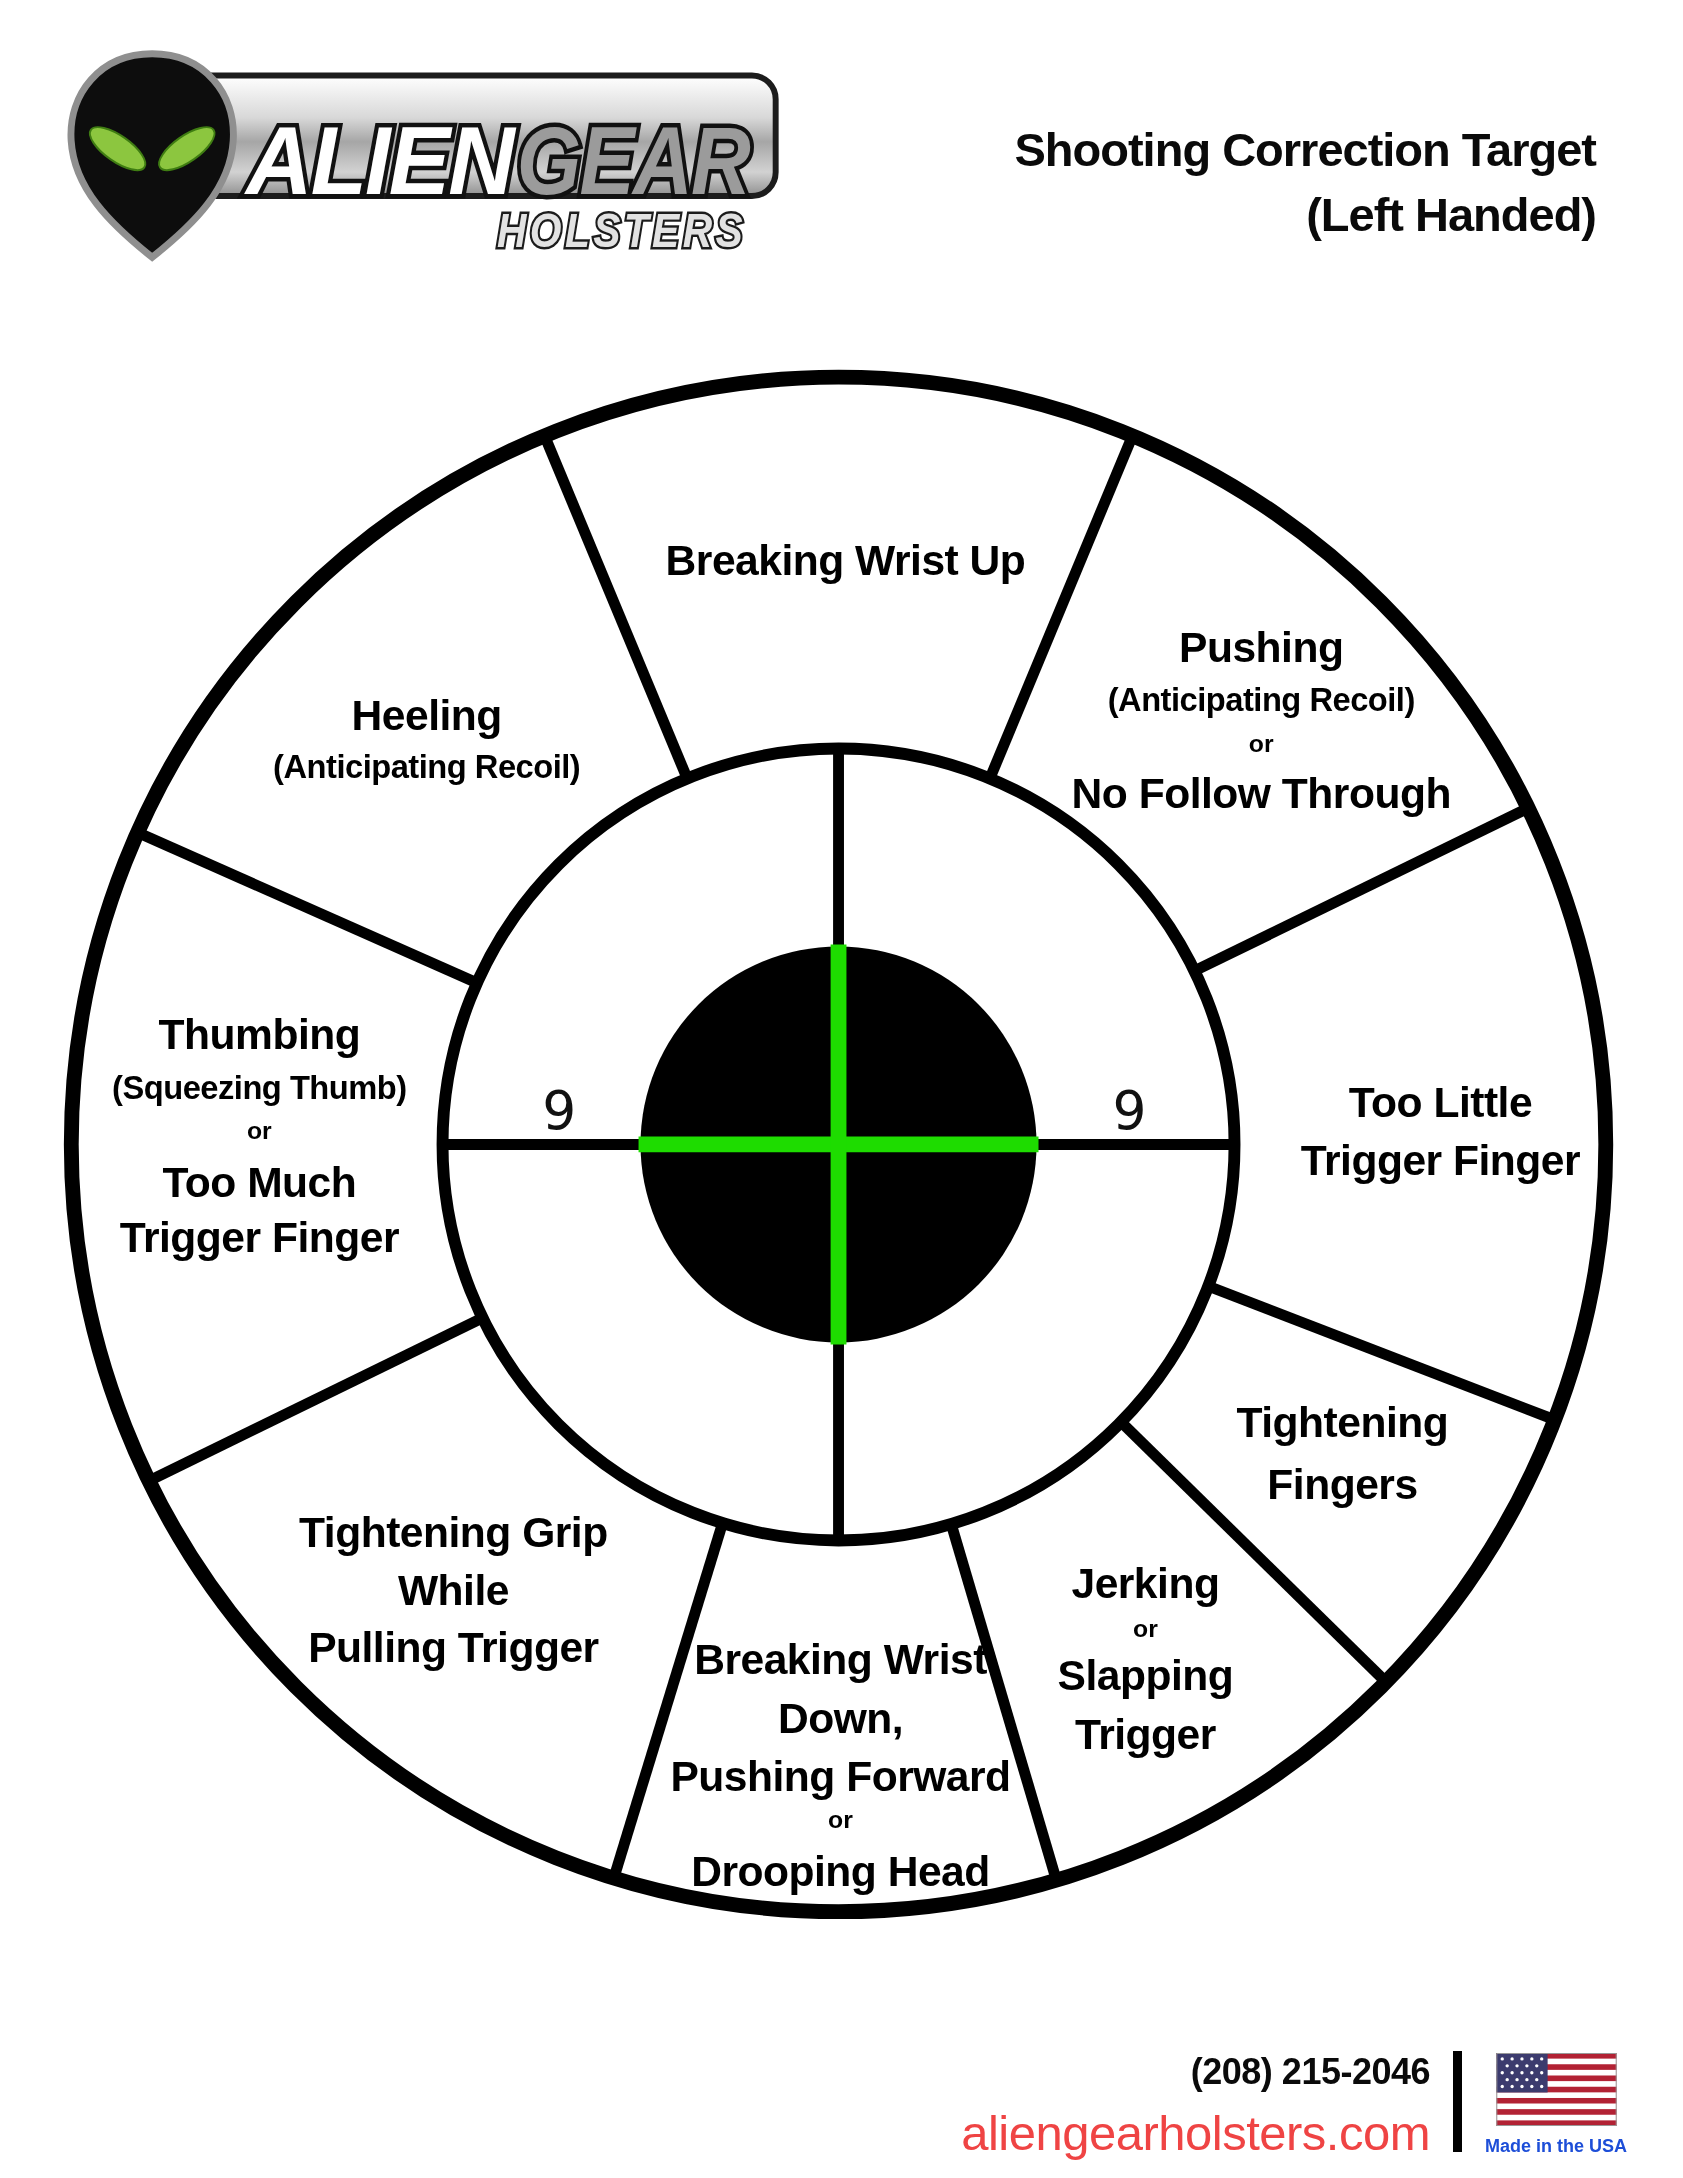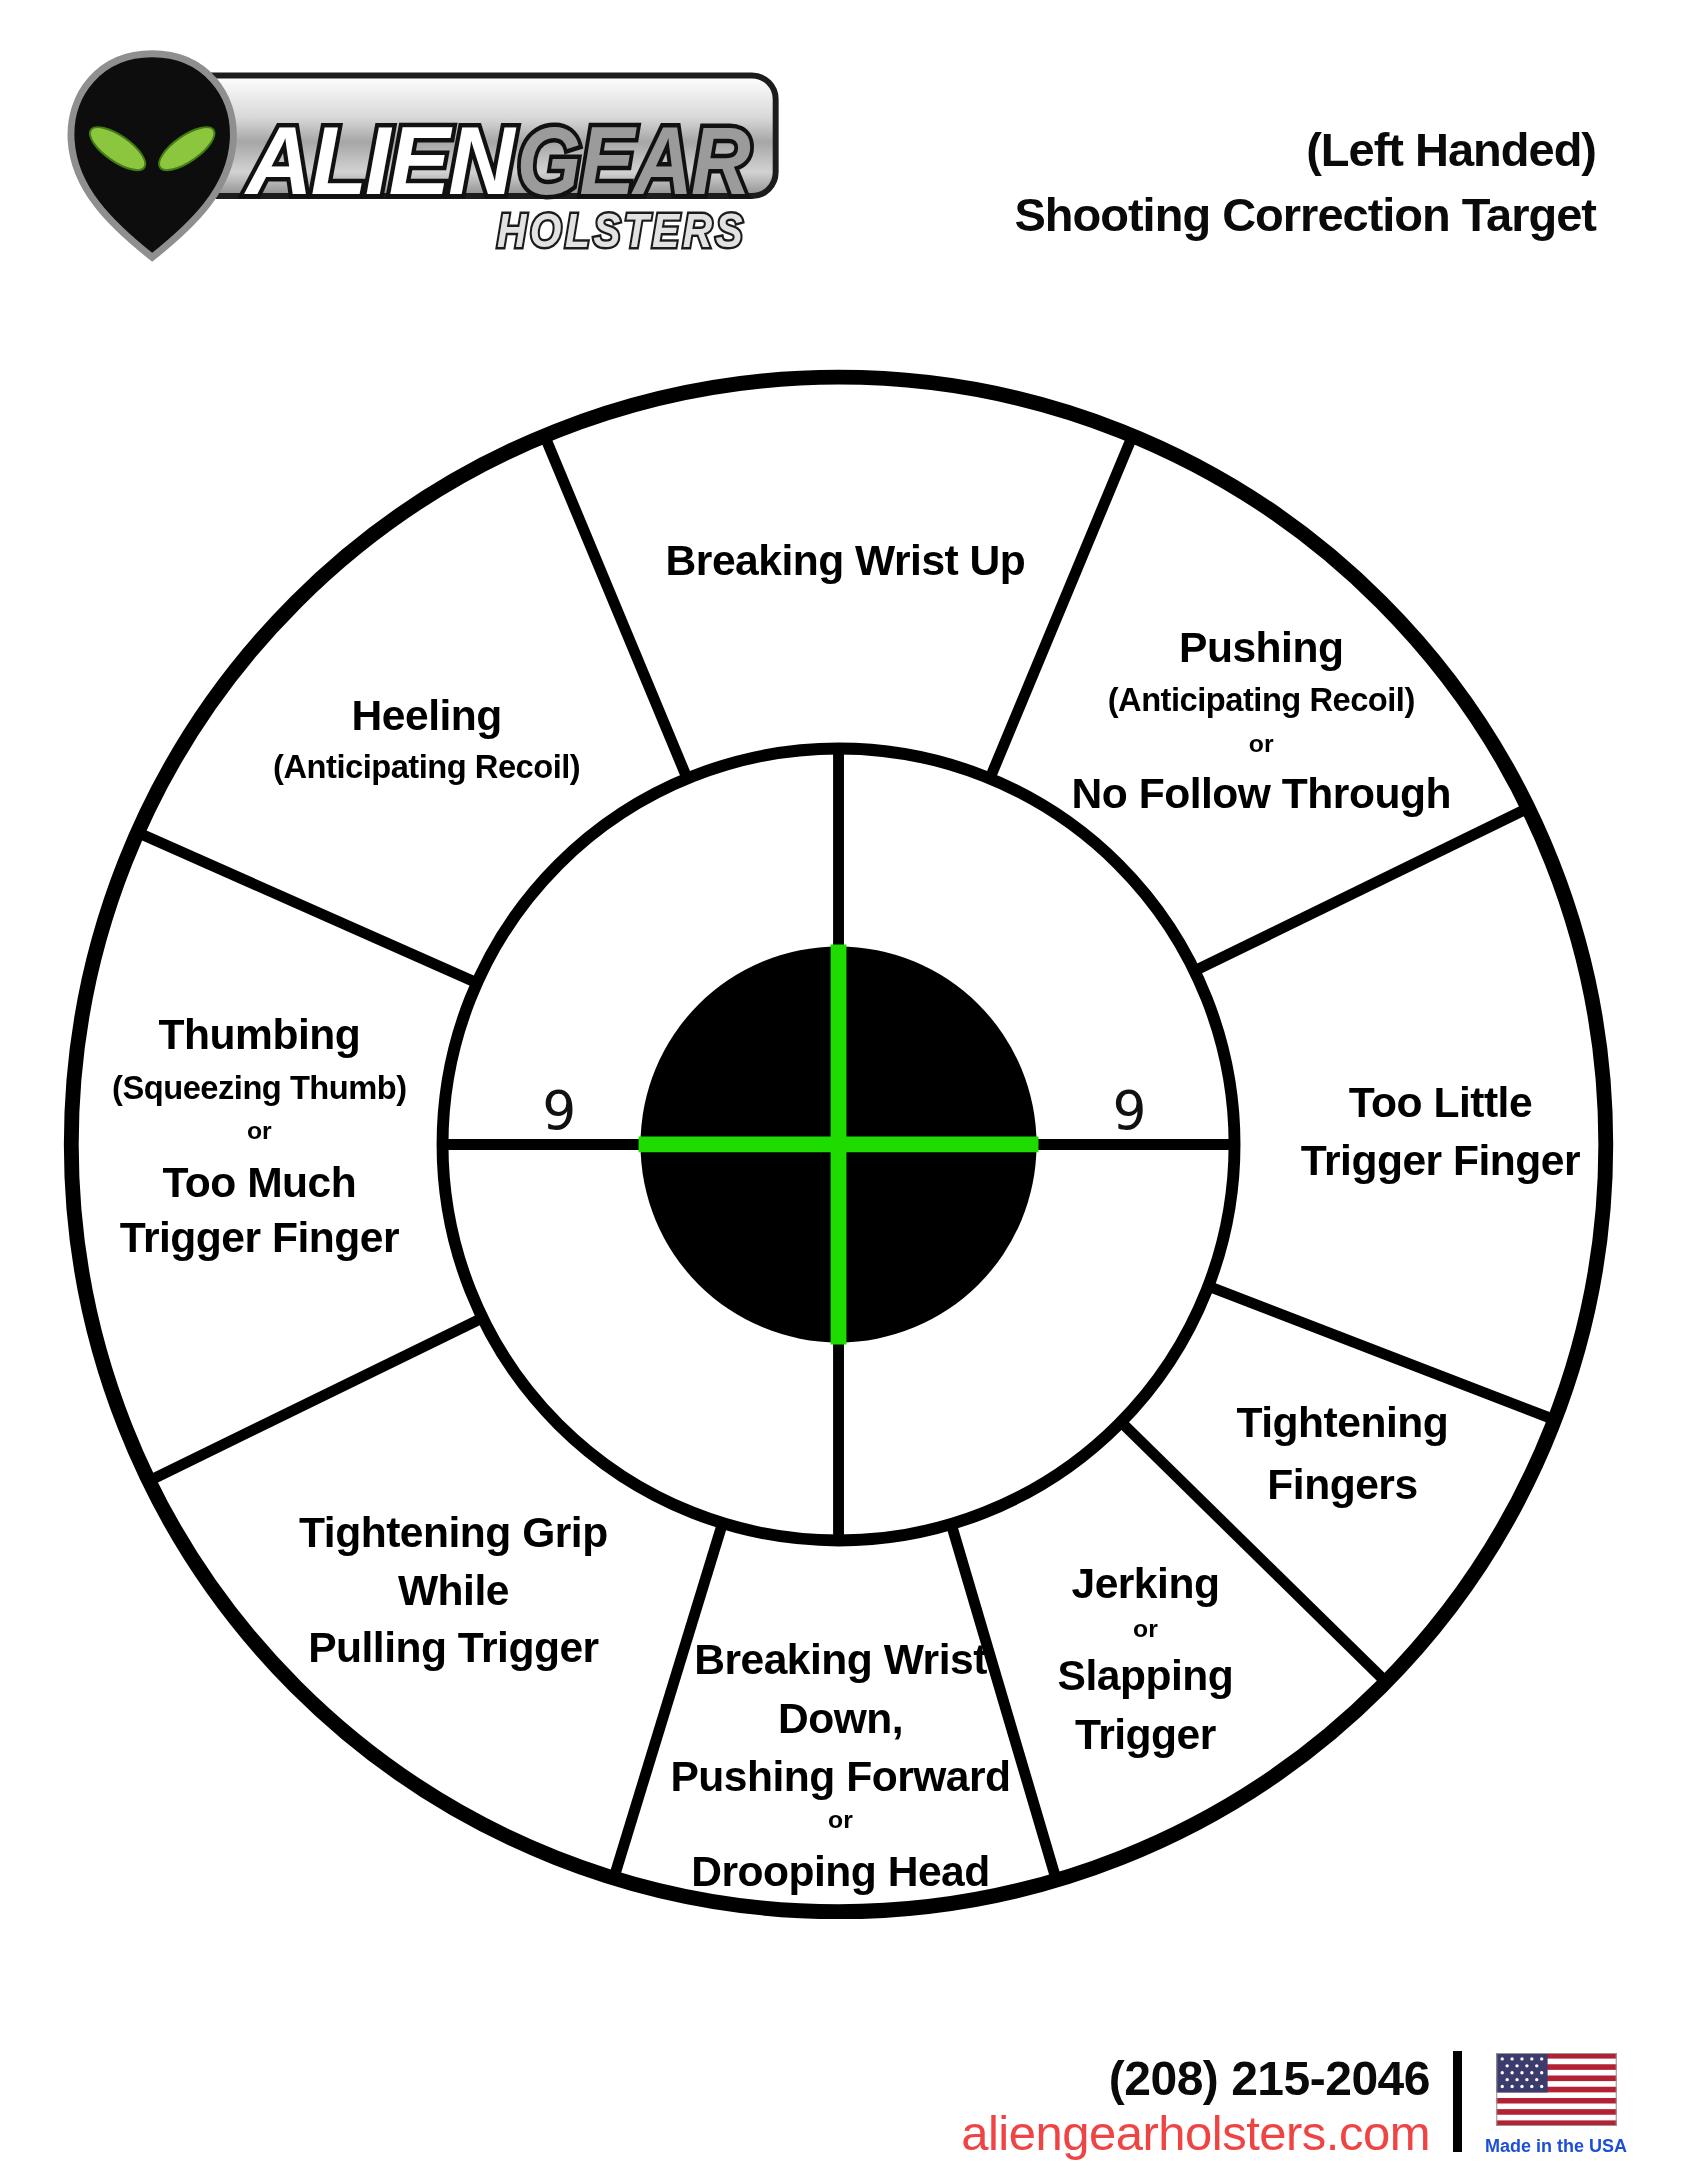--- a/index.html
+++ b/index.html
@@ -29,21 +29,21 @@
   .divider{stroke:#000000;stroke-width:11;stroke-linecap:butt;}
   .axis-black{stroke:#000000;stroke-width:11;}
   .axis-green{stroke:#1EDC00;stroke-width:16;}
   .seg{font-family:"Liberation Sans",sans-serif;fill:#000000;text-anchor:middle;dominant-baseline:central;}
   .t-lg{font-size:43px;font-weight:700;letter-spacing:-0.5px;}
   .t-md{font-size:33px;font-weight:700;letter-spacing:-0.5px;}
   .t-sm{font-size:25px;font-weight:700;}
   .t-score{font-family:"DejaVu Sans",sans-serif;font-size:54px;font-weight:400;
     fill:#111111;text-anchor:middle;dominant-baseline:central;}
   
-  #footer-phone{position:absolute;top:2051px;right:253px;font-size:48px;font-weight:700;
+  #footer-phone{position:absolute;top:2051px;right:253px;font-size:36px;font-weight:700;
     letter-spacing:-0.5px;color:#0a0a0a;text-align:right;}
   #footer-site{position:absolute;top:2105px;right:253px;font-size:49px;font-weight:400;
     letter-spacing:-0.5px;color:#ef4444;text-align:right;}
   #footer-divider{position:absolute;left:1453px;top:2051px;width:9px;height:101px;background:#000000;}
   #flag-svg{position:absolute;left:1496px;top:2053px;width:121px;height:73px;}
   #made-in{position:absolute;left:1481px;top:2136px;width:150px;text-align:center;
     font-size:18px;font-weight:700;color:#1d4ed8;}
 </style>
 </head>
 <body>
@@ -63,22 +63,22 @@
   <text class="logo-gear-txt" x="482" y="160" textLength="235" lengthAdjust="spacingAndGlyphs">GEAR</text>
   <text class="logo-holsters-txt" x="462" y="214" textLength="252" lengthAdjust="spacingAndGlyphs">HOLSTERS</text>
   <g transform="translate(28,14)">
     <path class="head-shell" d="M85,4 C138,4 170,45 167,92 C164,140 128,176 85,210 C42,176 6,140 3,92 C0,45 32,4 85,4 Z"></path>
     <ellipse class="alien-eye" cx="50" cy="100" rx="33" ry="13" transform="rotate(35 50 100)"></ellipse>
     <ellipse class="alien-eye" cx="120" cy="100" rx="33" ry="13" transform="rotate(-35 120 100)"></ellipse>
   </g>
 </svg>
 
 <div id="page-title">
+  <div>Shooting Correction Target</div>
   <div>(Left Handed)</div>
-  <div>Shooting Correction Target</div>
 </div>
 
 <svg id="target-svg" viewBox="0 0 1700 2200">
 
   <circle class="ring-outer" cx="847" cy="1156" r="775"></circle>
 
   <g>
     <line class="divider" x1="694" y1="786" x2="550" y2="440"></line>
     <line class="divider" x1="1000" y1="786" x2="1144" y2="440"></line>
     <line class="divider" x1="1206" y1="981" x2="1544" y2="816"></line>

